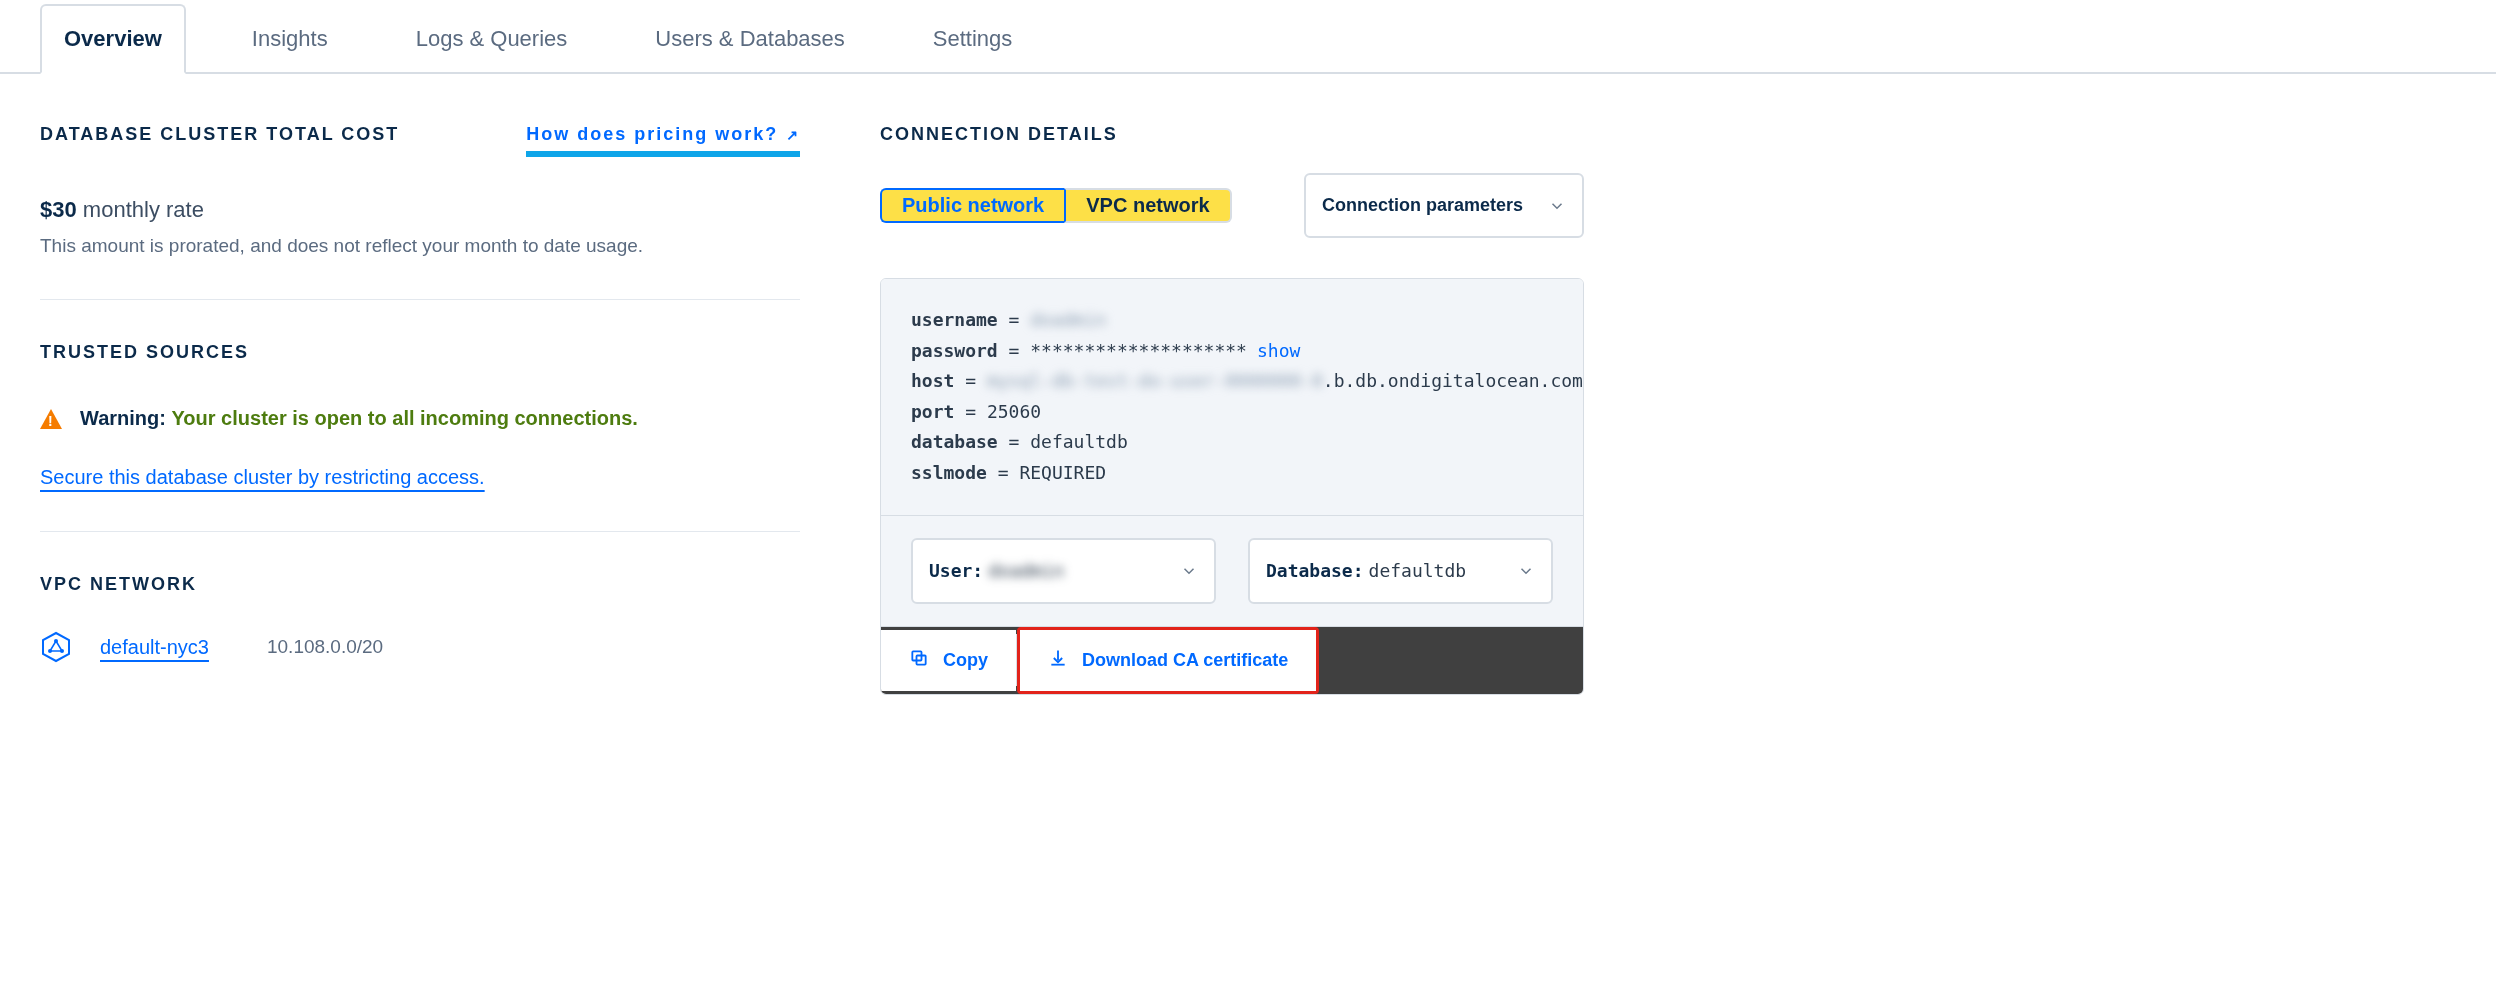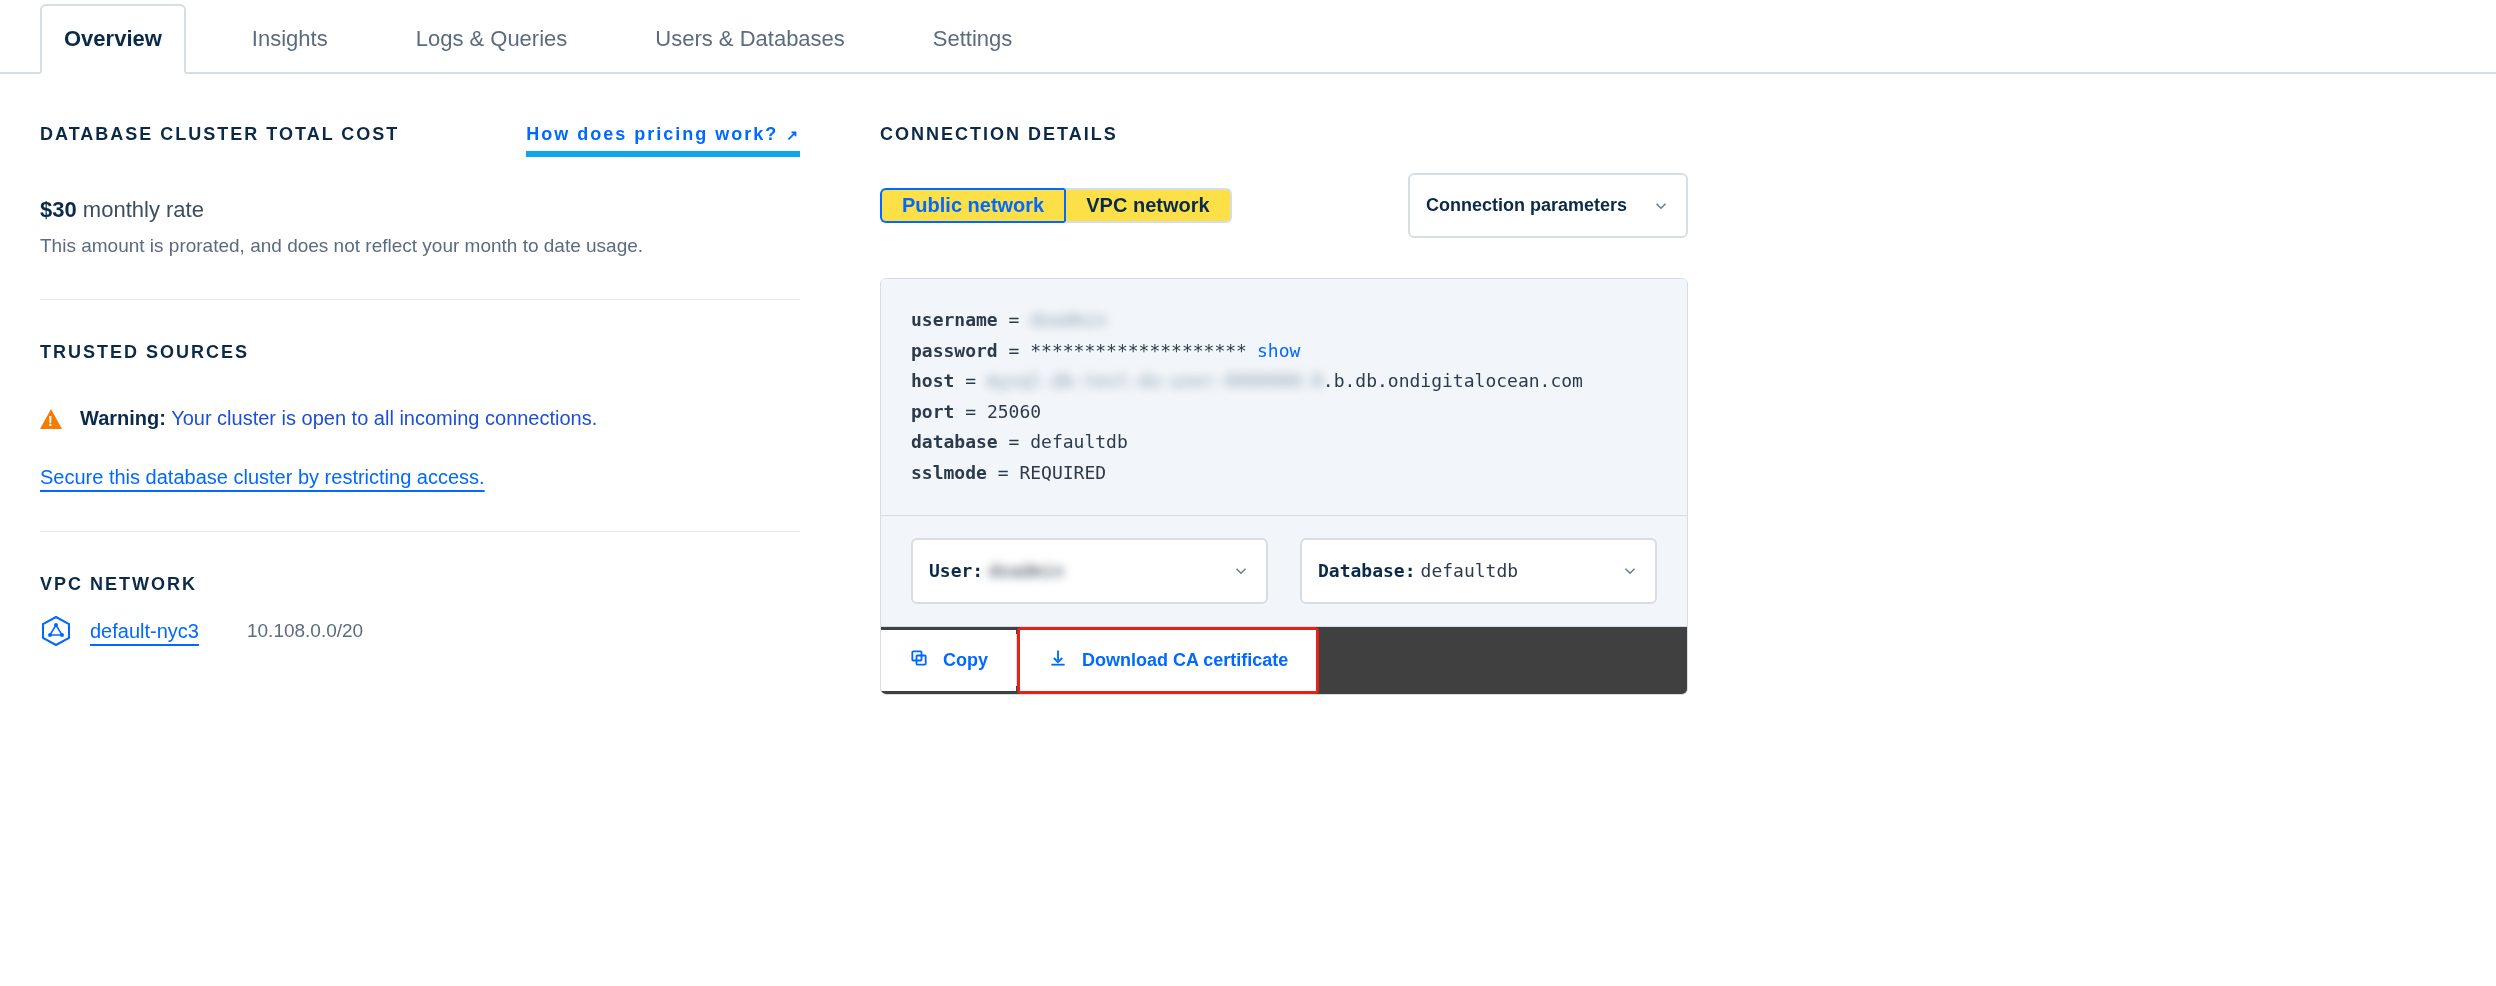--- a/index.html
+++ b/index.html
@@ -34,21 +34,21 @@
     border-top-right-radius: 6px;
     margin-bottom: -2px;
     background: #fff;
   }
   .content {
     display: flex;
     padding: 50px 40px 0 40px;
     gap: 80px;
   }
   .left-col { width: 760px; }
-  .right-col { width: 808px; }
+  .right-col { width: 704px; }
 
   .section-title {
     font-size: 18px;
     letter-spacing: 2px;
     font-weight: 700;
     color: #0b2a4a;
     text-transform: uppercase;
   }
   .row-between { display:flex; justify-content: space-between; align-items: flex-start; }
 
@@ -82,32 +82,32 @@
   }
   .warn-icon::after {
     content: "!";
     position: absolute;
     top: 4px; left: -3px;
     color: #fff;
     font-weight: 700;
     font-size: 14px;
   }
   .warn-label { font-weight: 700; color: #0b2a4a; }
-  .warn-text { color: #1d4ed8; font-weight: 400; }
+  .warn-text { color: #4d7c0f; font-weight: 700; }
 
   .secure-link {
     display: inline-block;
     margin-top: 36px;
     color: #0069ff;
     font-size: 20px;
     text-decoration: underline;
     text-underline-offset: 6px;
   }
 
-  .vpc-row { display:flex; align-items:center; gap: 18px; margin-top: 20px; }
+  .vpc-row { display:flex; align-items:center; gap: 28px; margin-top: 36px; }
   .hex-icon {
     width: 32px; height: 32px;
     display:flex; align-items:center; justify-content:center;
   }
   .hex-icon svg { width: 32px; height: 32px; }
   .vpc-link { color:#0069ff; font-size:20px; text-decoration: underline; text-underline-offset: 6px; }
   .vpc-cidr { color:#5b6b80; font-size:19px; margin-left: 30px; }
 
   
   .conn-controls { display:flex; justify-content: space-between; align-items: center; margin-top: 28px; }

